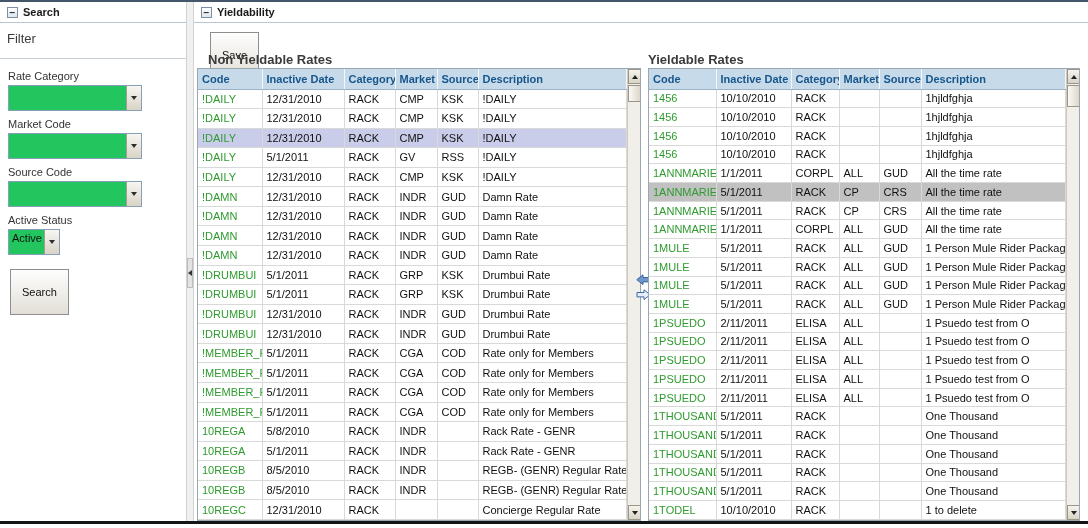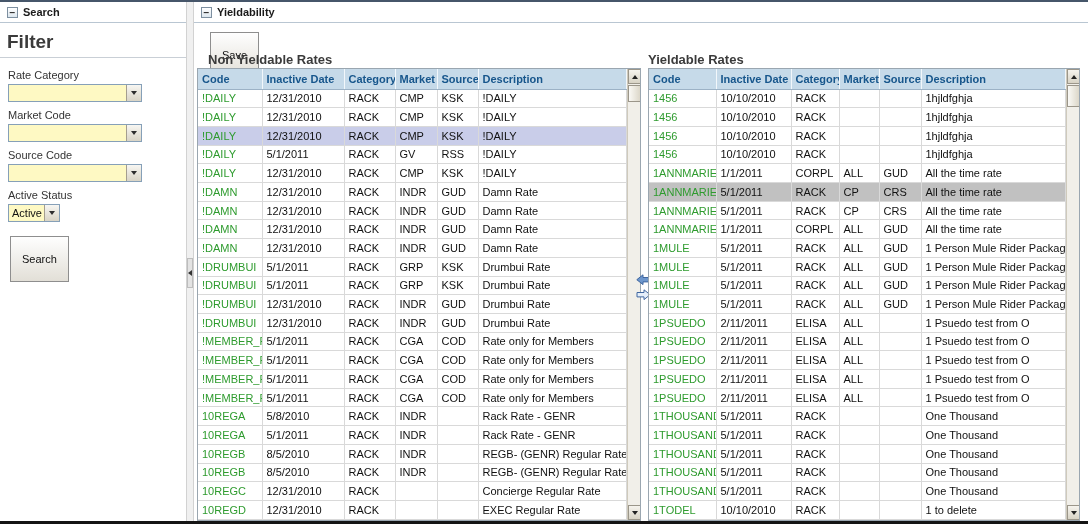--- a/index.html
+++ b/index.html
@@ -21,31 +21,31 @@
   .collapse-box {
     width:11px; height:11px; border:1px solid #7d8fa0; flex:none;
     display:flex; align-items:center; justify-content:center;
     font-size:10px; line-height:9px; color:#2a2a2a;
     background:linear-gradient(#ffffff,#dce6ee);
   }
 
   
   .search-panel { position:absolute; left:0; top:2px; width:186px; height:519px; background:#fff; }
   .filter-title {
-    font-size:19px; font-weight:bold; color:#3b3b3b;
-    padding:8px 7px 4px; border-bottom:1px solid #c9cfd6;
+    font-size:13px; font-weight:normal; color:#3b3b3b;
+    padding:8px 7px 12px; border-bottom:1px solid #c9cfd6;
   }
   .filter-body { padding:4px 8px; }
   .field label { display:block; color:#333; margin:7px 0 3px; }
   .text-input {
     width:128px; height:17px; border:1px solid #86a0b8; padding:1px 3px;
     font-family:inherit; font-size:11px; background:#fff;
   }
   .combo {
-    width:134px; height:18px; border:1px solid #86a0b8; background:#fef9c3;
+    width:134px; height:26px; border:1px solid #86a0b8; background:#22c55e;
     display:flex; align-items:stretch;
   }
   .combo.small { width:52px; }
   .combo-value { flex:1; padding:2px 3px; overflow:hidden; white-space:nowrap; }
   .combo-btn {
     width:15px; flex:none; border-left:1px solid #a49e8f;
     background:linear-gradient(#f7f6f2,#d9d4c6);
     display:flex; align-items:center; justify-content:center;
   }
   .dd { width:0; height:0; border-left:3px solid transparent; border-right:3px solid transparent; border-top:4px solid #2d2d2d; }
@@ -382,28 +382,20 @@
               <td>REGB- (GENR) Regular Rate</td>
             </tr>
             <tr>
               <td class="code">10REGC</td>
               <td>12/31/2010</td>
               <td>RACK</td>
               <td></td>
               <td></td>
               <td>Concierge Regular Rate</td>
             </tr>
-            <tr>
-              <td class="code">10REGD</td>
-              <td>12/31/2010</td>
-              <td>RACK</td>
-              <td></td>
-              <td></td>
-              <td>EXEC Regular Rate</td>
-            </tr>
           </tbody>
       </table>
       <div class="vscroll">
         <div class="sb-btn up">
             <i class="arr-up"></i>
           </div>
         <div class="sb-thumb" id="nyr-thumb"></div>
         <div class="sb-btn down">
             <i class="arr-down"></i>
           </div>

